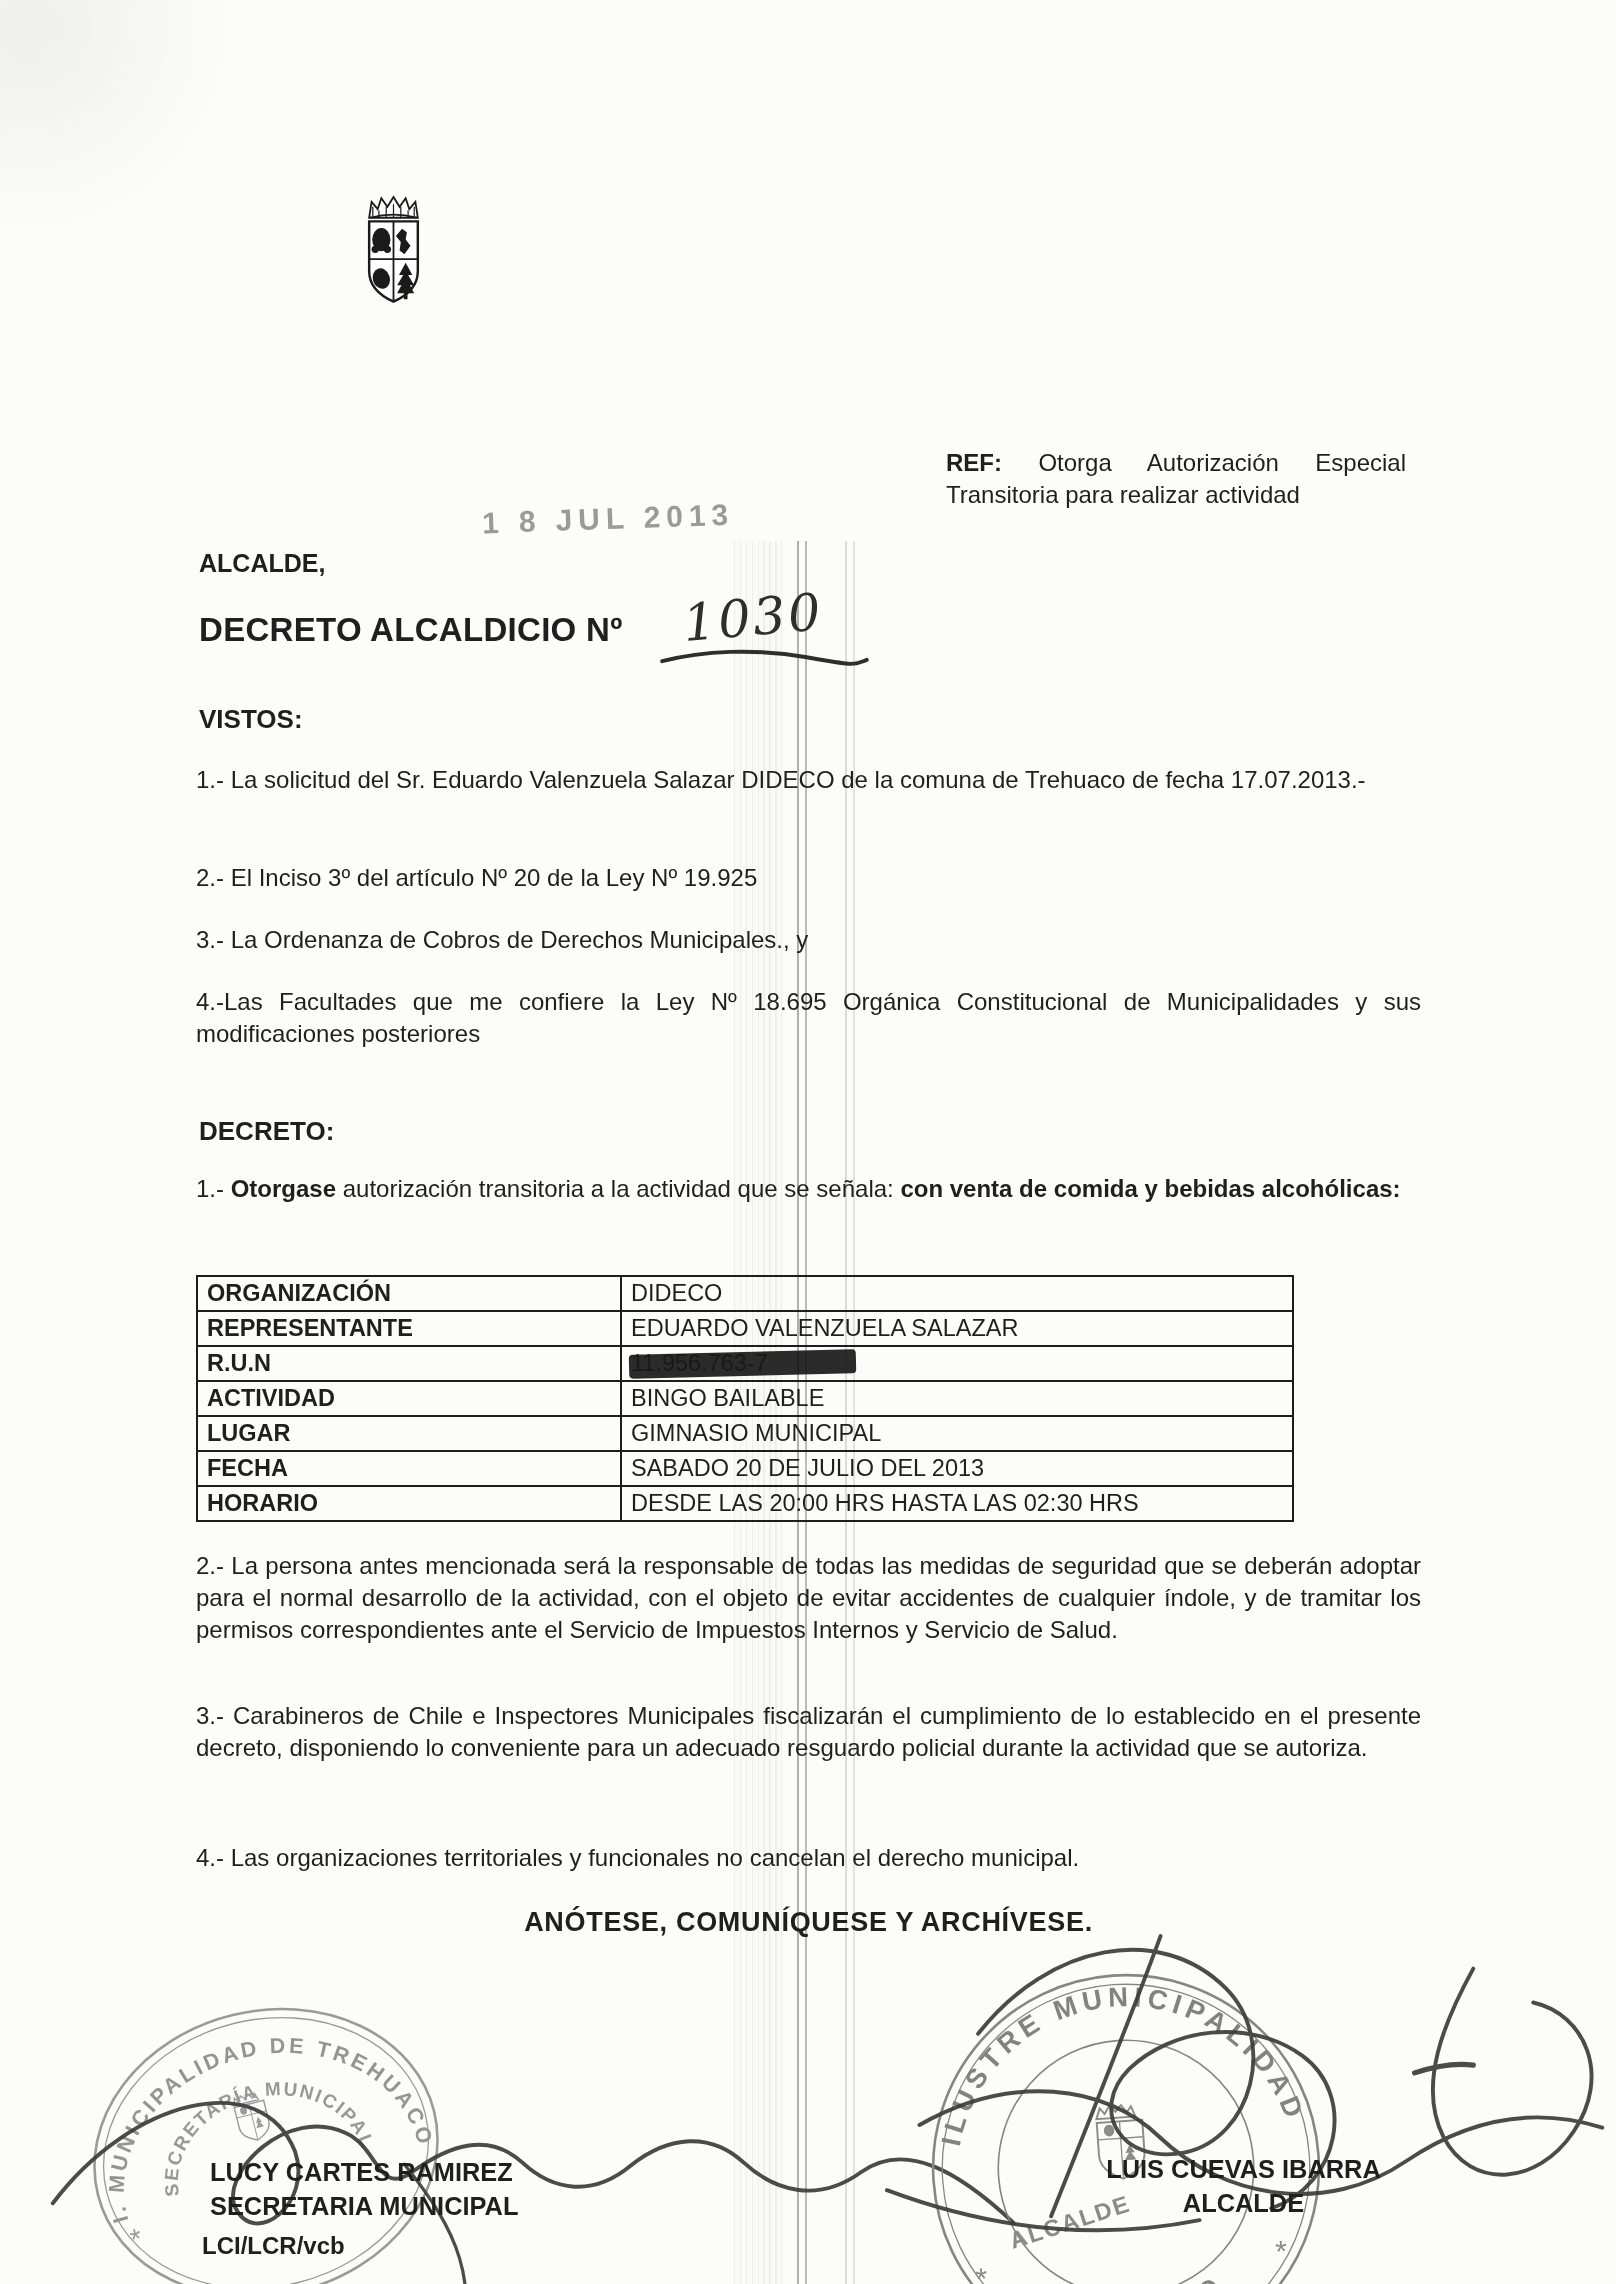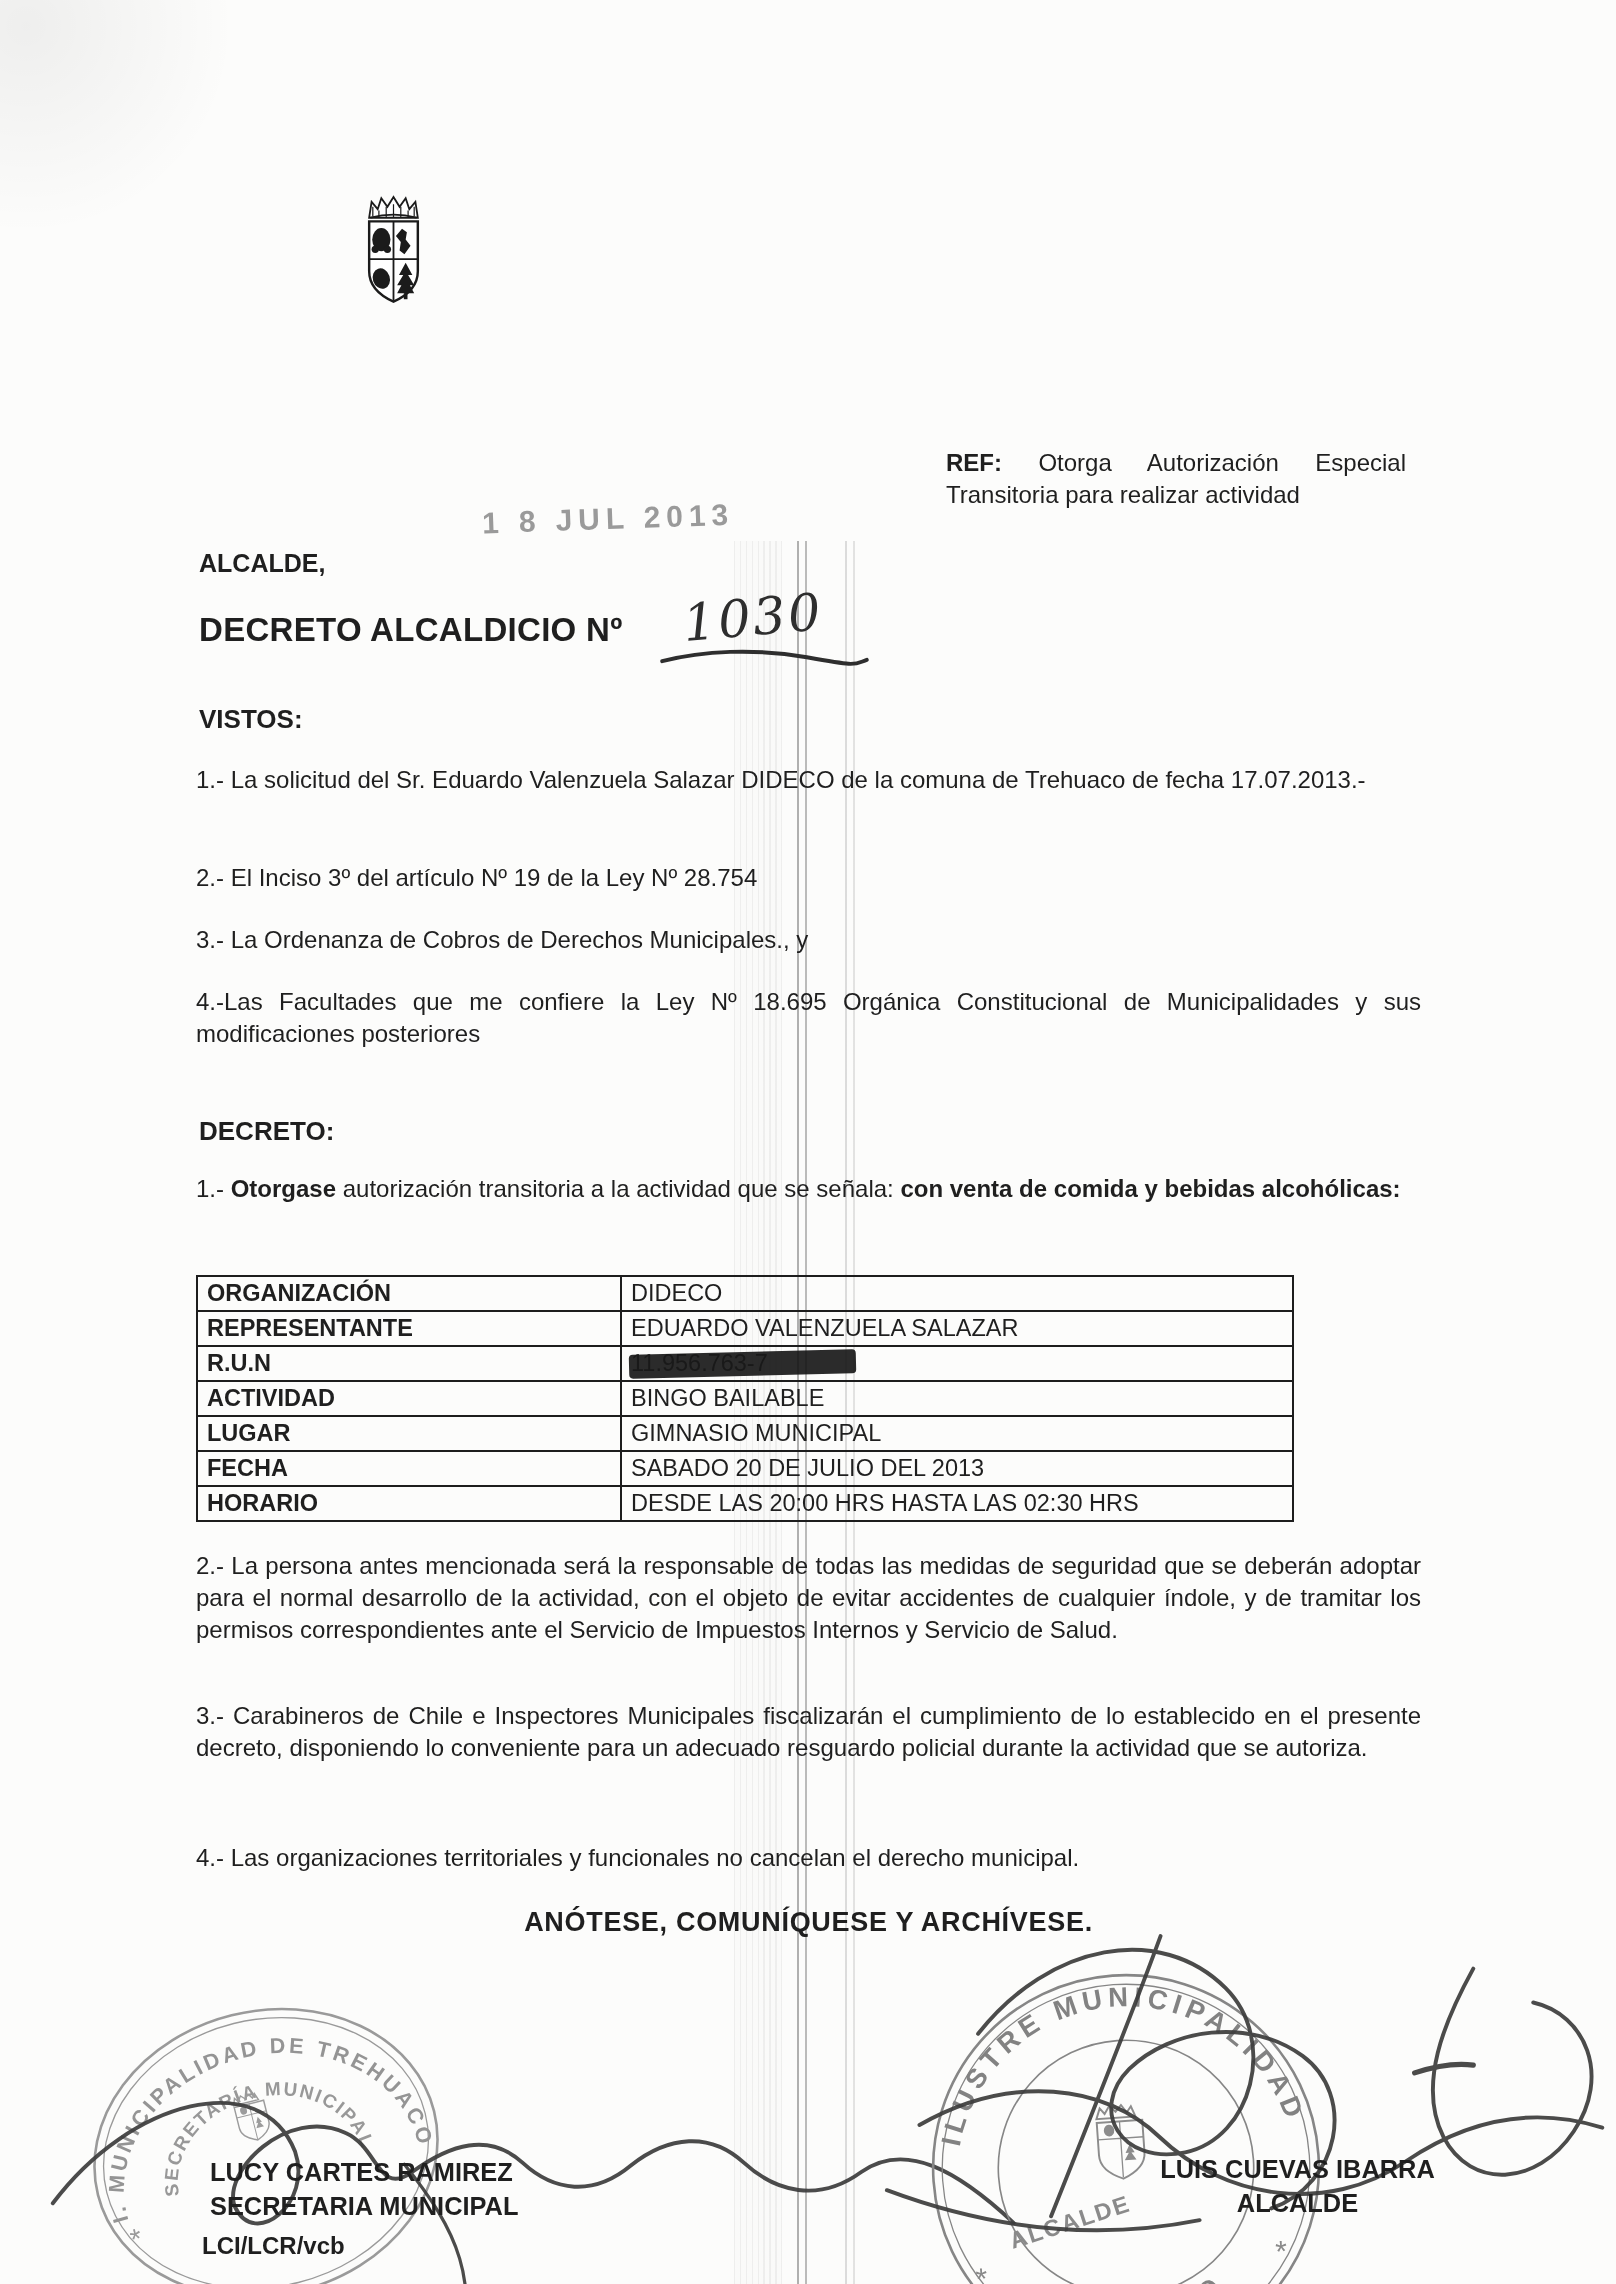--- a/index.html
+++ b/index.html
@@ -47,21 +47,21 @@
   .redact{position:absolute;left:6.5px;top:5.2px;width:227px;height:23.5px;background:#141414;
     border-radius:3.9px;transform:rotate(-1.4deg);opacity:.9;}
   .closing{left:196px;top:1907px;width:1225px;text-align:center;font-size:27px;font-weight:bold;letter-spacing:0.7px;}
   
   .stamp{pointer-events:none;}
   .stamp-left{left:77px;top:2000px;transform:rotate(-14deg);}
   .stamp-right{left:924px;top:1966px;transform:rotate(-4deg);}
   .sig{pointer-events:none;}
   .name-block{font-size:25.4px;font-weight:bold;line-height:34px;}
   .nb-left{left:210px;top:2155px;width:469px;}
-  .nb-right{left:1115px;top:2152px;width:365px;text-align:center;}
+  .nb-right{left:1061px;top:2152px;width:365px;text-align:center;}
   .initials{left:202px;top:2232px;font-size:24px;font-weight:bold;}
 </style>
 </head>
 <body>
 
 <div class="page">
 
   <div class="stripe s1"></div>
   <div class="stripe s2"></div>
   <div class="stripe s3"></div>
@@ -95,21 +95,21 @@
   <div class="abs datestamp">1 8 JUL 2013</div>
 
   <div class="abs title">DECRETO ALCALDICIO Nº</div>
   <svg class="abs hand-swash" viewBox="0 0 330 130">
     <path d="M8 86 C70 70 150 66 230 80 S300 92 322 84" fill="none" stroke="#2e2e2e" stroke-width="6" stroke-linecap="round"></path>
   </svg>
   <div class="abs hand-number">1030</div>
 
   <div class="abs sec-h" style="left:199px;top:704px;">VISTOS:</div>
   <div class="abs para" style="top:764px;">1.- La solicitud del Sr. Eduardo Valenzuela Salazar DIDECO de la comuna de Trehuaco de fecha 17.07.2013.-</div>
-  <div class="abs para" style="top:862px;">2.- El Inciso 3º del artículo Nº 19 de la Ley Nº 28.754</div>
+  <div class="abs para" style="top:862px;">2.- El Inciso 3º del artículo Nº 20 de la Ley Nº 19.925</div>
   <div class="abs para" style="top:924px;">3.- La Ordenanza de Cobros de Derechos Municipales., y</div>
   <div class="abs para" style="top:986px;">4.-Las Facultades que me confiere la Ley Nº 18.695 Orgánica Constitucional de Municipalidades y sus modificaciones posteriores</div>
 
   <div class="abs sec-h" style="left:199px;top:1116px;">DECRETO:</div>
   <div class="abs para" style="top:1173px;">
     <span>1.-</span>
     <span class="b">Otorgase</span>
     <span>autorización transitoria a la actividad que se señala:</span>
     <span class="b">con venta de comida y bebidas alcohólicas:</span>
   </div>

